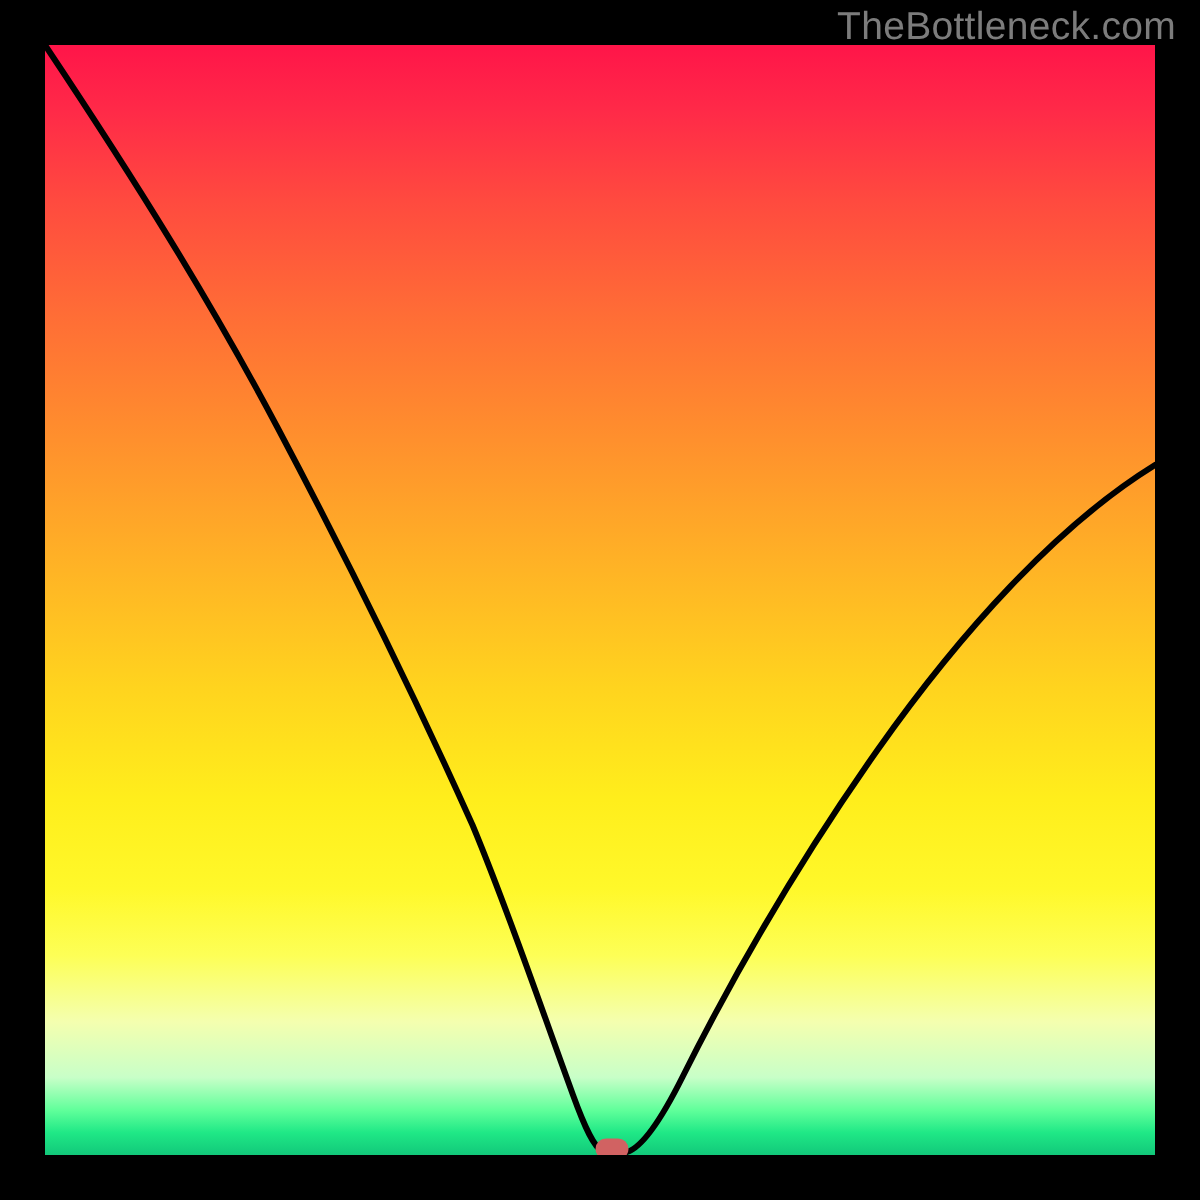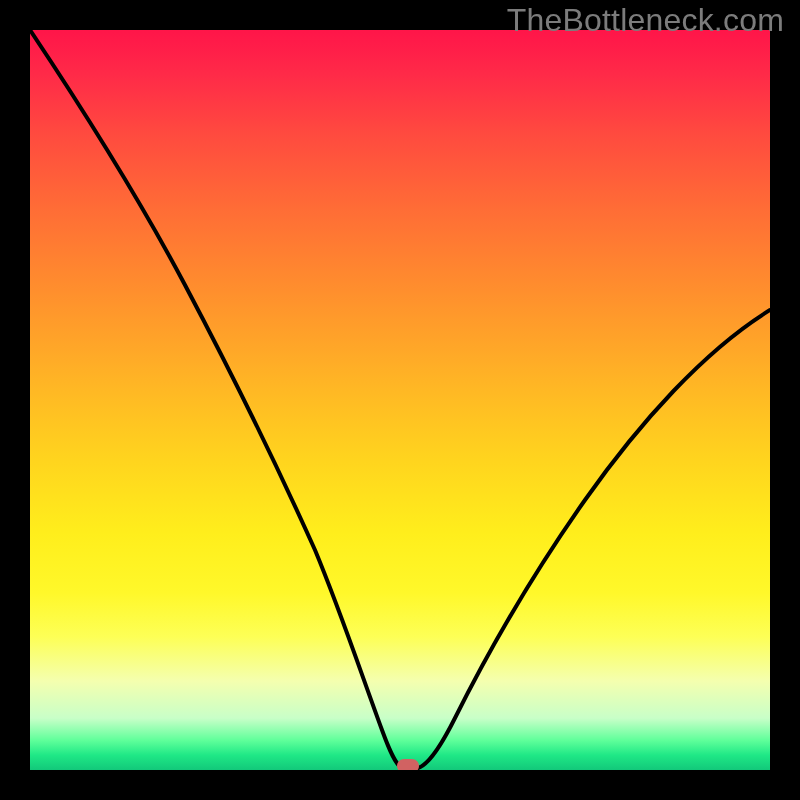--- a/index.html
+++ b/index.html
@@ -15,21 +15,21 @@
     position: relative;
     width: 800px;
     height: 800px;
     background: #000;
   }
   .watermark {
     position: absolute;
     top: 2px;
     right: 16px;
     color: #7c7c7c;
-    font-size: 32px;
+    font-size: 26px;
     font-weight: 400;
     letter-spacing: 0.2px;
     z-index: 10;
   }
   .plot-area {
     position: absolute;
     left: 30px;
     top: 30px;
     width: 740px;
     height: 740px;

